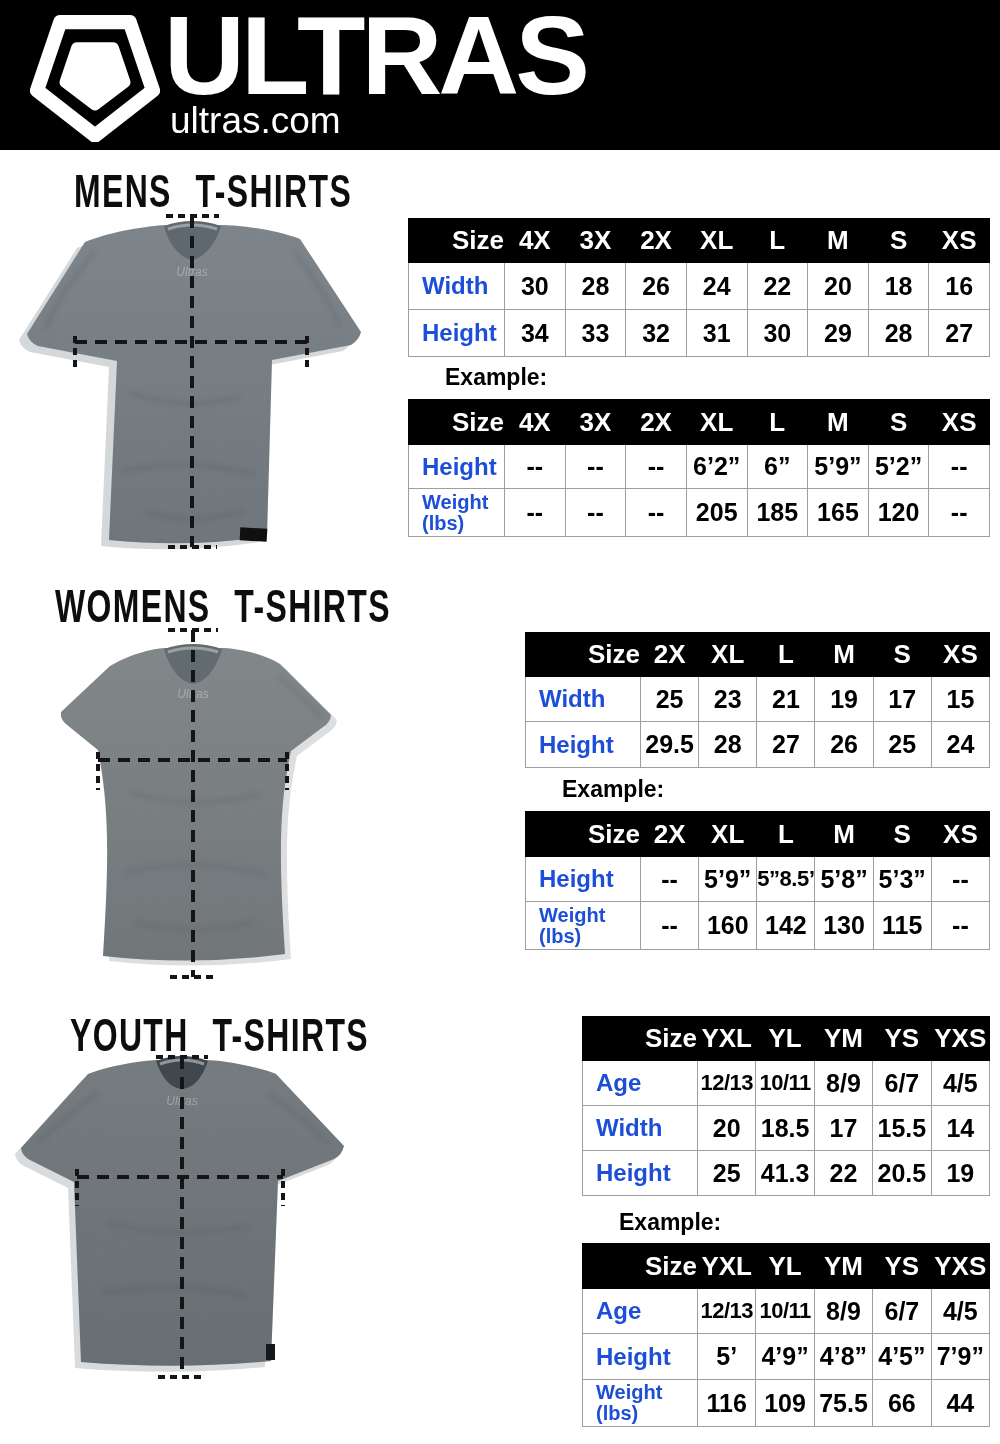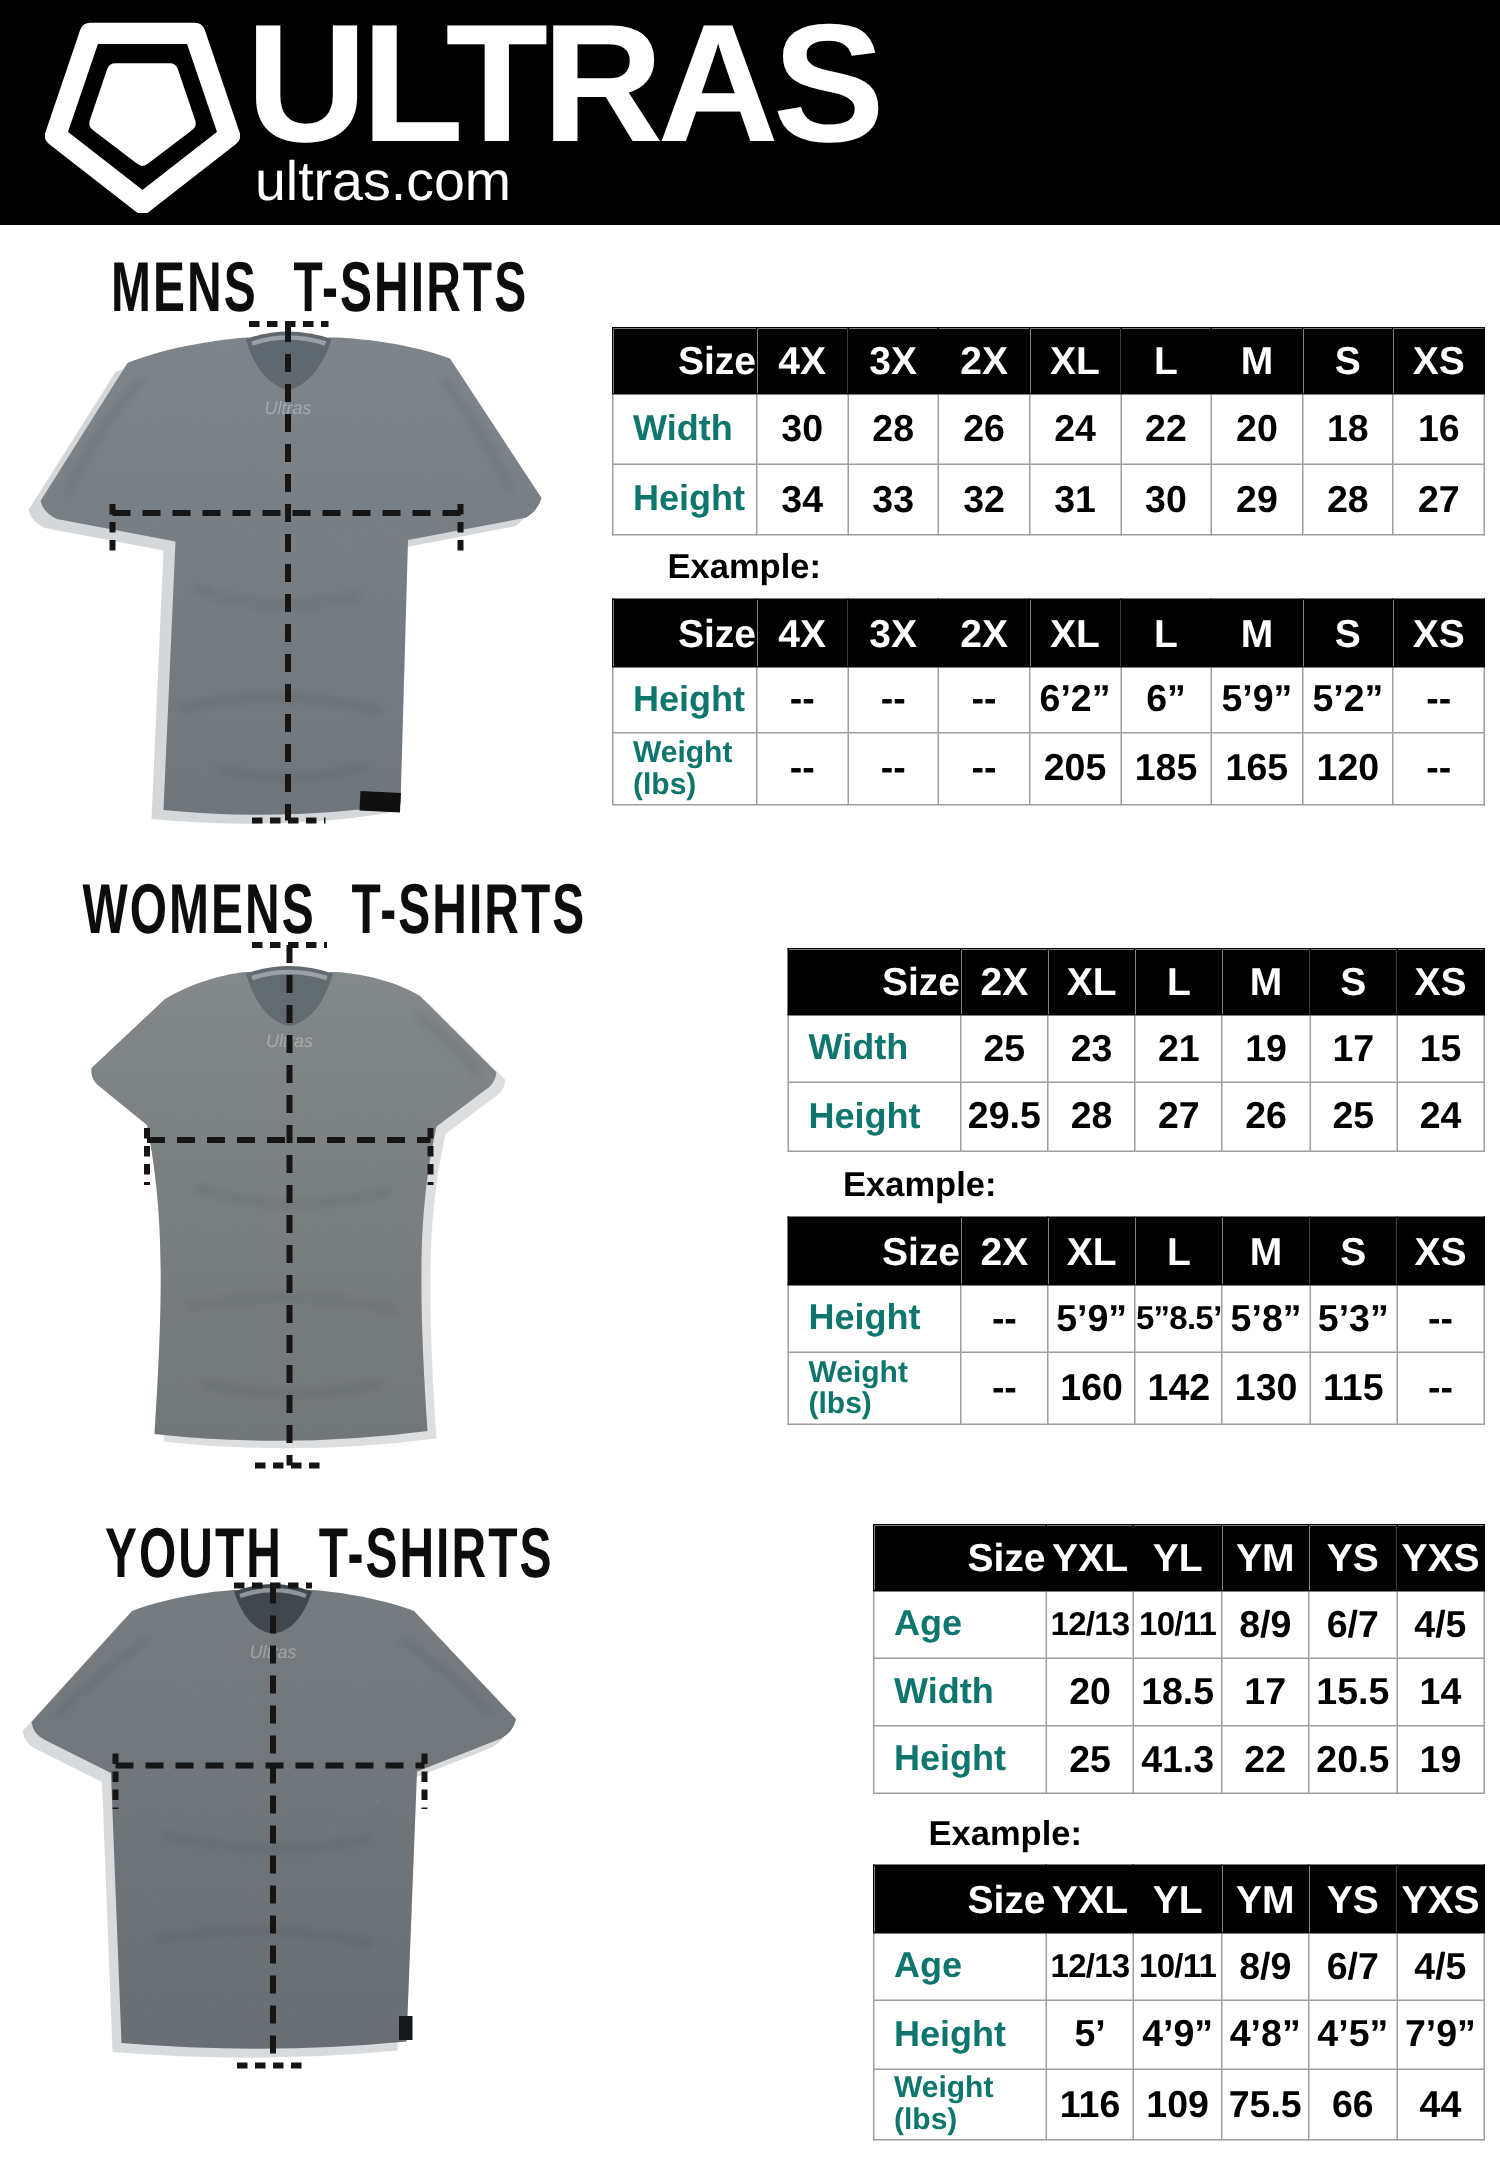--- a/index.html
+++ b/index.html
@@ -23,21 +23,21 @@
   .example-label{position:absolute;font-size:23px;font-weight:bold;color:#000;margin-left:37px;}
   #ex-mens{left:408px;top:364px;}
   #ex-womens{left:525px;top:776px;}
   #ex-youth{left:582px;top:1209px;}
 
   
   table.sizing{position:absolute;border-collapse:collapse;table-layout:fixed;background:#fff;}
   .sizing th,.sizing td{border:1px solid #9e9e9e;padding:0;overflow:hidden;}
   .sizing thead th{background:#000;color:#fff;border:1px solid #000;font-size:26px;font-weight:bold;text-align:center;}
   .sizing thead th:first-child{text-align:right;padding-left:4px;}
-  .sizing tbody th{text-align:left;padding-left:13px;font-size:24px;font-weight:bold;color:#0f766e;background:#fff;}
+  .sizing tbody th{text-align:left;padding-left:13px;font-size:24px;font-weight:bold;color:#1d4ed8;background:#fff;}
   .sizing tbody th.twoline{font-size:20px;line-height:1.05;padding-right:4px;margin-top:12px;}
   .sizing tbody td{text-align:center;font-size:25px;font-weight:bold;color:#000;}
   .sizing tbody td.small{font-size:22px;letter-spacing:-0.5px;}
 
   #tbl-mens-size   {left:408px;top:218px;width:582px;}
   #tbl-mens-ex     {left:408px;top:399px;width:582px;}
   #tbl-womens-size {left:525px;top:632px;width:465px;}
   #tbl-womens-ex   {left:525px;top:811px;width:465px;}
   #tbl-youth-size  {left:582px;top:1016px;width:408px;}
   #tbl-youth-ex    {left:582px;top:1243px;width:408px;}

